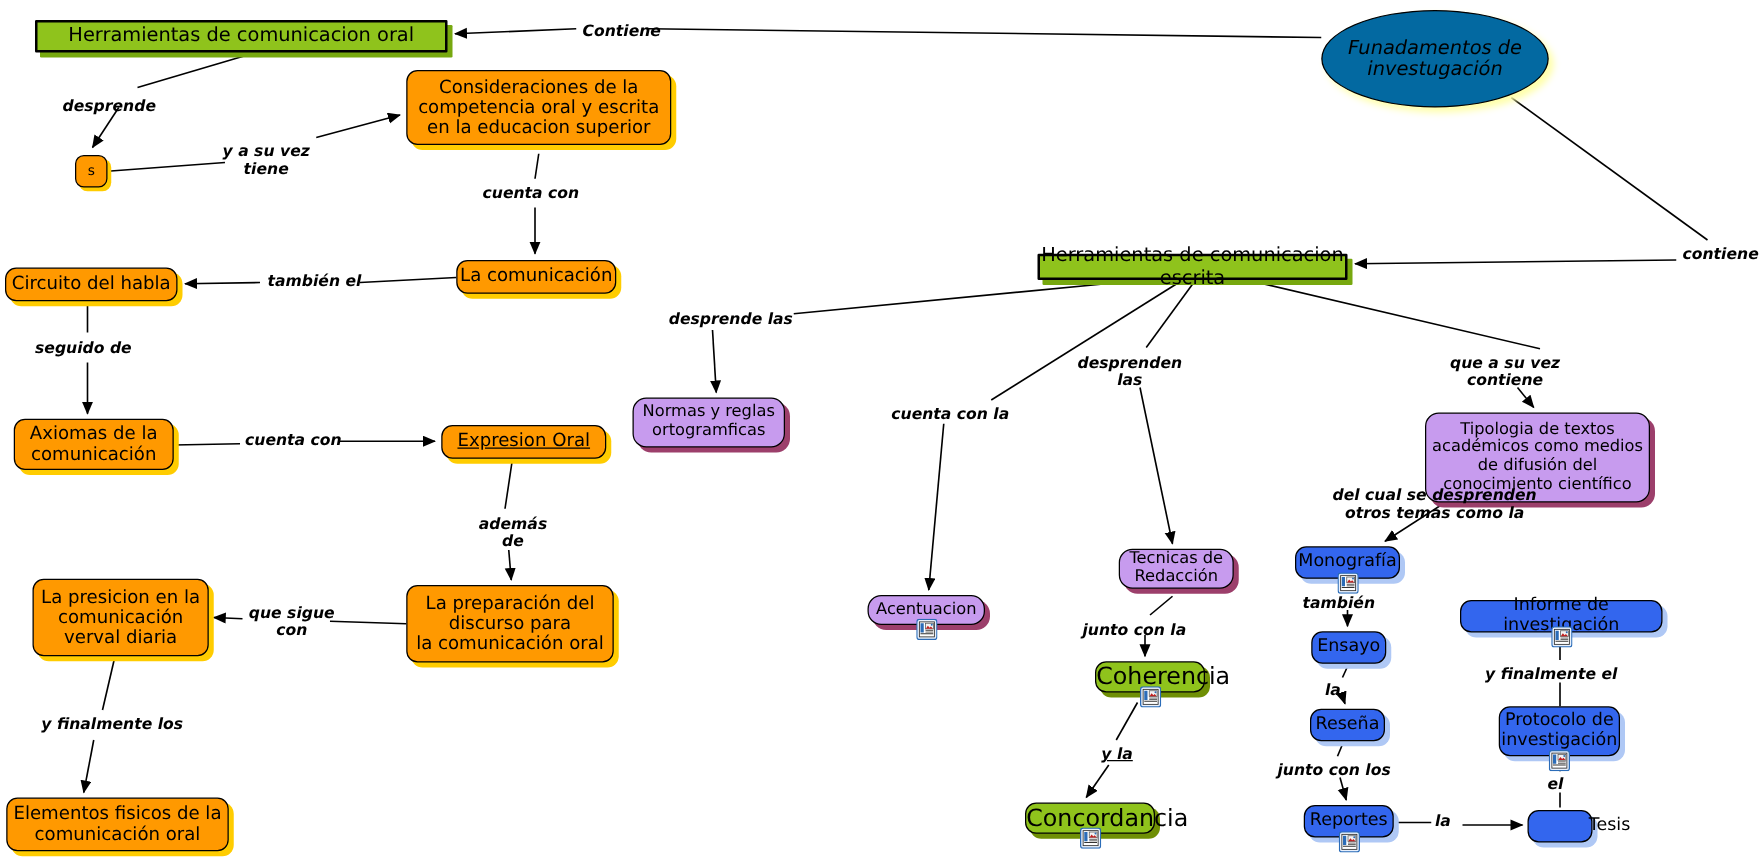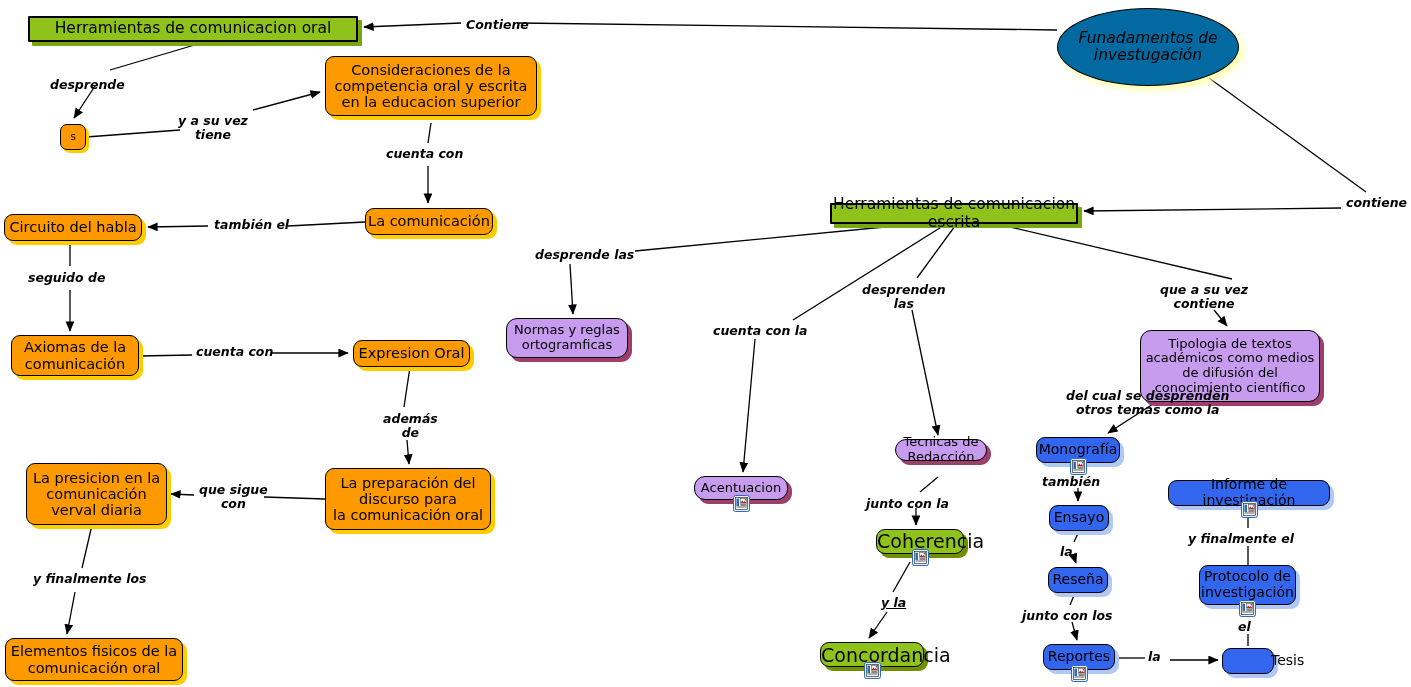--- a/index.html
+++ b/index.html
@@ -227,21 +227,21 @@
       <div class="node n-orange" style="left: 365px; top: 208px; width: 128px; height: 27px;">
         <span class="lbl">La comunicación</span>
       </div>
       <div class="node n-orange" style="left: 4px; top: 214px; width: 138px; height: 27px;">
         <span class="lbl">Circuito del habla</span>
       </div>
       <div class="node n-orange" style="left: 11px; top: 335px; width: 128px; height: 41px;">
         <span class="lbl">Axiomas de la
 comunicación</span>
       </div>
-      <div class="node n-orange" style="left: 353px; top: 340px; width: 117px; height: 27px;">
+      <div class="node n-orange" style="left: 353px; top: 340px; width: 132px; height: 27px; text-decoration: underline;">
         <span class="lbl">Expresion Oral</span>
       </div>
       <div class="node n-orange" style="left: 325px; top: 468px; width: 166px; height: 62px;">
         <span class="lbl">La preparación del
 discurso para
 la comunicación oral</span>
       </div>
       <div class="node n-orange" style="left: 26px; top: 463px; width: 141px; height: 62px;">
         <span class="lbl">La presicion en la
 comunicación
@@ -267,21 +267,21 @@
           <rect x="2.5" y="2.5" width="12" height="12" fill="#ffffff" stroke="#333333" stroke-width="0.7"></rect>
           <rect x="3.4" y="3.6" width="2.6" height="7.4" fill="#2B6CB8"></rect>
           <rect x="7.4" y="3.6" width="6.3" height="4.6" fill="#F2F2F2" stroke="#555555" stroke-width="0.6"></rect>
           <path d="M7.6,8 L9.3,5.6 L10.7,7.2 L11.7,6.1 L13.4,8 z" fill="#C02020"></path>
           <circle cx="12.4" cy="4.8" r="0.8" fill="#2B6CB8"></circle>
           <rect x="3.4" y="11.6" width="10.2" height="0.8" fill="#333333"></rect>
           <rect x="7.4" y="9.1" width="6.2" height="0.7" fill="#555555"></rect>
           <rect x="7.4" y="10.3" width="6.2" height="0.7" fill="#555555"></rect>
         </svg>
       </div>
-      <div class="node n-purple" style="left: 895px; top: 439px; width: 92px; height: 22px;">
+      <div class="node n-purple" style="left: 895px; top: 439px; width: 92px; height: 32px;">
         <span class="lbl">Tecnicas de
 Redacción</span>
       </div>
       <div class="node n-green-round" style="left: 876px; top: 529px; width: 88px; height: 25px;">
         <span class="lbl">Coherencia</span>
       </div>
       <div class="res-icon" style="left: 911.5px; top: 549px;">
         <svg viewBox="0 0 17 17" width="17" height="17">
           <rect x="0.5" y="0.5" width="16" height="16" rx="2" fill="#E8F0FC" stroke="#2B6CB8" stroke-width="1"></rect>
           <rect x="2.5" y="2.5" width="12" height="12" fill="#ffffff" stroke="#333333" stroke-width="0.7"></rect>

